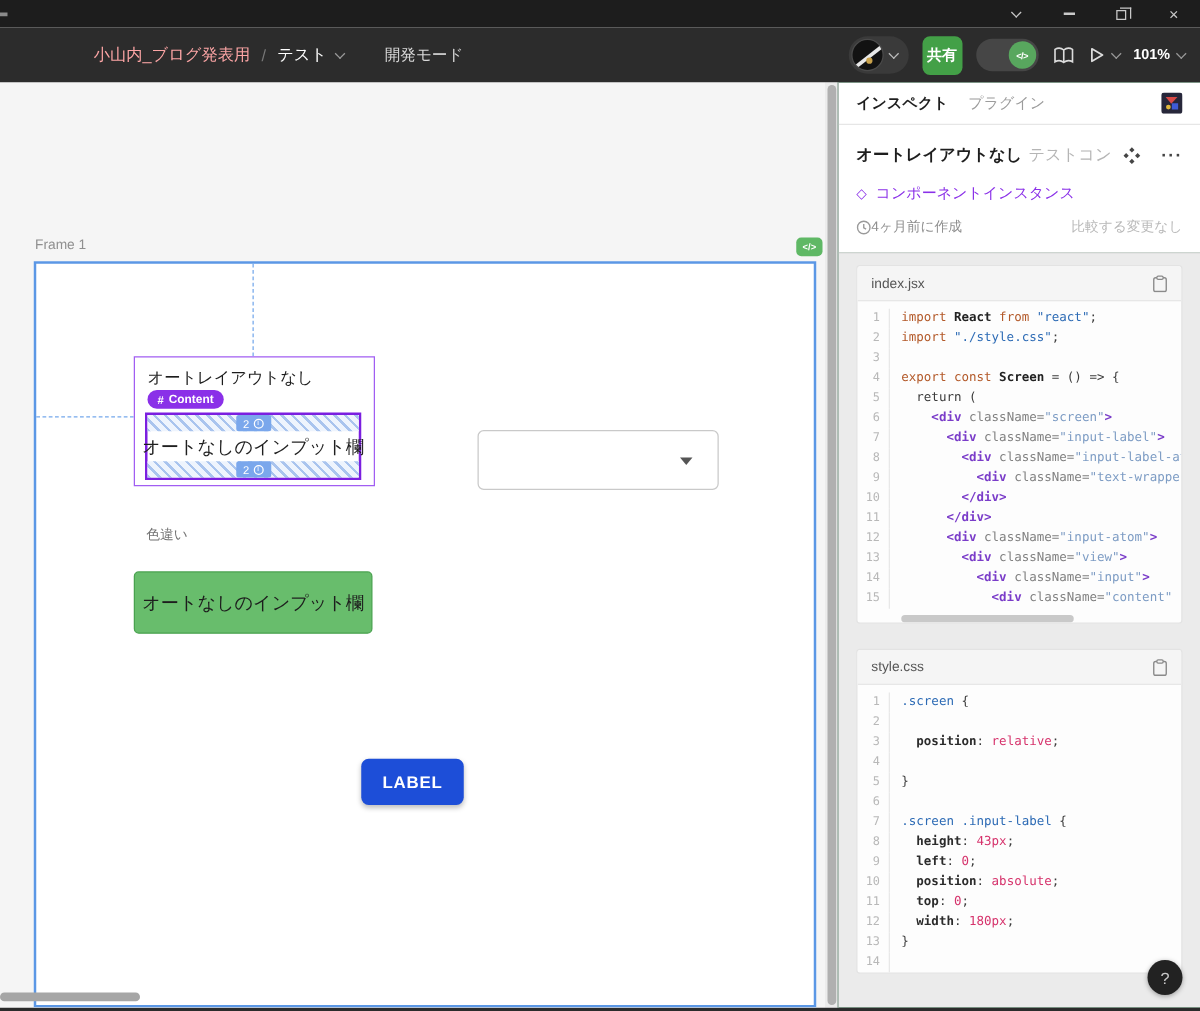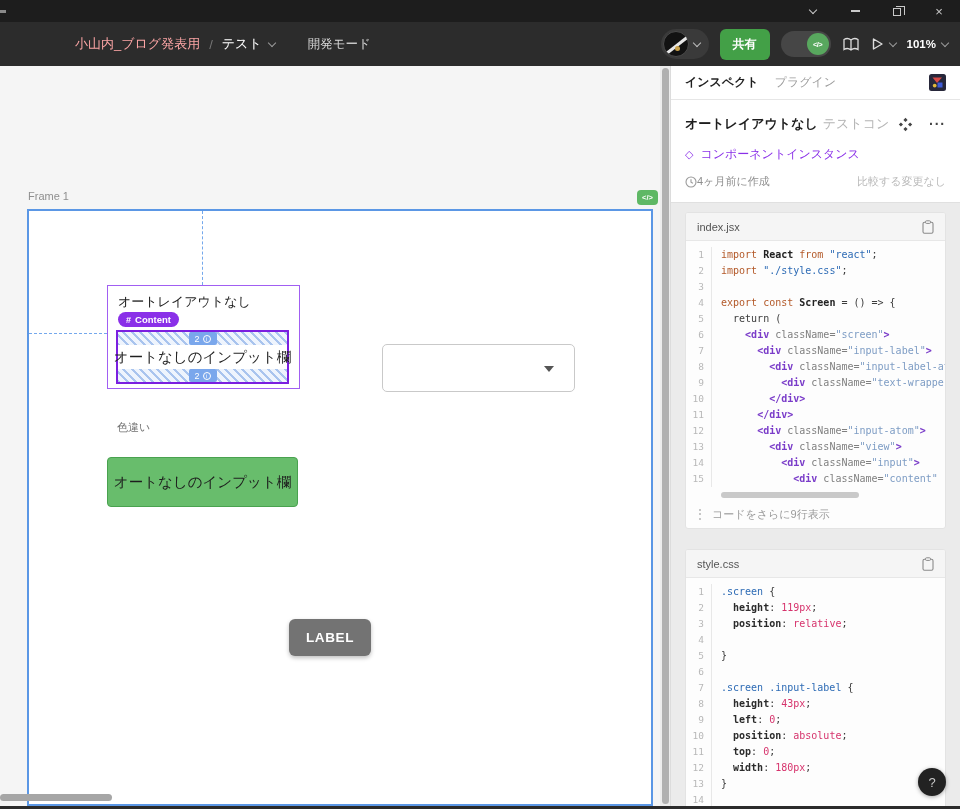--- a/index.html
+++ b/index.html
@@ -23,21 +23,21 @@
   .bc-sep { color:#777; }
   .bc-file { color:#fff; display:flex; align-items:center; gap:7px; }
   .bc-file .chev { color:#9a9a9a; }
   .mode-label { color:#d9d9d9; font-size:12.5px; margin-left:24px; }
   .tools { display:flex; align-items:center; gap:11px; }
   .avatar-pill { display:flex; align-items:center; gap:5px; background:#3a3a3a; border-radius:16px; padding:2px 9px 2px 2px; }
   .avatar { width:26px; height:26px; border-radius:50%; background:#121212; border:1px solid #4a4a4a; position:relative; overflow:hidden; }
   .avatar::before { content:""; position:absolute; left:-4px; top:11px; width:36px; height:2.5px; background:#e8e8e8; transform:rotate(-38deg); }
   .avatar::after { content:""; position:absolute; left:11px; top:14px; width:5px; height:5px; border-radius:50%; background:#c9a24b; }
   .avatar-pill .chev { color:#bdbdbd; }
-  .share-btn { background:#43a047; color:#fff; font-size:12px; font-weight:bold; padding:7px 13px; border-radius:6px; cursor:pointer; }
+  .share-btn { background:#43a047; color:#fff; font-size:12px; font-weight:bold; padding:7px 4px; border-radius:6px; cursor:pointer; }
   .toggle { width:50px; height:26px; background:#464646; border-radius:13px; position:relative; cursor:pointer; }
   .knob { position:absolute; right:2px; top:2px; width:22px; height:22px; border-radius:50%; background:#58a75e; color:#fff; display:flex; align-items:center; justify-content:center; font-size:7.5px; font-weight:bold; letter-spacing:-0.5px; }
   .tool-icon { display:flex; align-items:center; justify-content:center; }
   .zoom-ctl { color:#fff; font-size:11.5px; font-weight:bold; display:flex; align-items:center; gap:6px; }
   .zoom-ctl .chev, .present .chev { color:#9a9a9a; }
   .present { display:flex; align-items:center; gap:6px; }
 
   
   .main { display:flex; height:740px; }
   .canvas { position:relative; flex:1; background:#f5f5f5; overflow:hidden; }
@@ -62,21 +62,21 @@
   .inner-text { position:absolute; left:0; right:0; top:13px; bottom:13px; display:flex; align-items:center; justify-content:center; font-size:14.5px; color:#1f1f1f; white-space:nowrap; }
   .count-badge { position:absolute; left:50%; transform:translateX(-50%); width:28px; height:13px; background:#7aa7ec; color:#fff; font-size:9px; display:flex; align-items:center; justify-content:center; gap:3px; border-radius:2px; }
   .count-badge.top { top:0; } .count-badge.bottom { bottom:0; }
   .info-dot { width:8px; height:8px; border:1px solid #fff; border-radius:50%; font-size:6px; line-height:6px; display:flex; align-items:center; justify-content:center; }
 
   .dropdown { position:absolute; left:382px; top:278px; width:193px; height:48px; background:#fff; border:1px solid #c9c9c9; border-radius:5px; cursor:pointer; }
   .dd-arrow { position:absolute; right:20px; top:21px; width:0; height:0; border-left:5.5px solid transparent; border-right:5.5px solid transparent; border-top:6.5px solid #555; }
 
   .variant-label { position:absolute; left:117px; top:354px; font-size:11px; color:#737373; }
   .green-btn { position:absolute; left:107px; top:391px; width:191px; height:50px; background:#68bd6c; border:1.5px solid #49a24f; border-radius:4px; display:flex; align-items:center; justify-content:center; font-size:14.5px; color:#1d1d1d; cursor:pointer; white-space:nowrap; }
-  .label-btn { position:absolute; left:289px; top:553px; width:82px; height:37px; background:#737373; border-radius:6px; color:#fff; font-weight:bold; font-size:13.5px; letter-spacing:0.6px; display:flex; align-items:center; justify-content:center; box-shadow:0 2px 4px rgba(0,0,0,.25); cursor:pointer; }
+  .label-btn { position:absolute; left:289px; top:541px; width:82px; height:37px; background:#1d4ed8; border-radius:6px; color:#fff; font-weight:bold; font-size:13.5px; letter-spacing:0.6px; display:flex; align-items:center; justify-content:center; box-shadow:0 2px 4px rgba(0,0,0,.25); cursor:pointer; }
   .hthumb { position:absolute; left:0; top:728px; width:112px; height:7px; background:#a6a6a6; border-radius:4px; }
 
   
   .panel { width:290px; background:#14532d; border-left:1px solid #dcdcdc; display:flex; flex-direction:column; position:relative; overflow:hidden; }
   .panel-tabs { height:34px; display:flex; align-items:center; padding:0 14px; border-bottom:1px solid #e6e6e6; gap:16px; background:#fff; flex-shrink:0; }
   .ptab { font-size:12px; cursor:pointer; }
   .ptab.active { color:#1e1e1e; font-weight:bold; }
   .ptab.inactive { color:#9c9c9c; }
   .plugin-icon { margin-left:auto; cursor:pointer; display:flex; }
 
@@ -326,48 +326,39 @@
             <div class="code-line">
               <span class="ln">14</span>
               <span class="lc"><span class="tk-d">          </span><span class="tk-t">&lt;div</span><span class="tk-a"> className=</span><span class="tk-v">"input"</span><span class="tk-t">&gt;</span></span>
             </div>
             <div class="code-line">
               <span class="ln">15</span>
               <span class="lc"><span class="tk-d">            </span><span class="tk-t">&lt;div</span><span class="tk-a"> className=</span><span class="tk-v">"content"</span></span>
             </div>
           </div>
         <div class="cc-scroll"></div>
-        <div class="cc-footer">
-          <span class="dots-icon">
-              <i></i>
-              <i></i>
-              <i></i>
-            </span>
-          <span>コードをさらに9行表示</span>
-        </div>
       </div>
 
       <div class="code-card">
         <div class="cc-header">
           <span>style.css</span>
           <span class="cc-copy">
             <svg width="12" height="14" viewBox="0 0 12 14">
                 <rect x="1" y="2.2" width="10" height="11" rx="1.5" stroke="#8a8a8a" fill="none" stroke-width="1.1"></rect>
                 <rect x="3.5" y="0.8" width="5" height="2.6" rx="1" fill="#f5f5f5" stroke="#8a8a8a" stroke-width="1"></rect>
               </svg>
           </span>
         </div>
         <div class="cc-body">
             <div class="code-line">
               <span class="ln">1</span>
               <span class="lc"><span class="tk-sel">.screen</span><span class="tk-d"> {</span></span>
             </div>
             <div class="code-line">
               <span class="ln">2</span>
-              <span class="lc"><span class="tk-p">  height</span><span class="tk-d">: </span><span class="tk-m">119px</span><span class="tk-d">;</span></span>
             </div>
             <div class="code-line">
               <span class="ln">3</span>
               <span class="lc"><span class="tk-p">  position</span><span class="tk-d">: </span><span class="tk-m">relative</span><span class="tk-d">;</span></span>
             </div>
             <div class="code-line">
               <span class="ln">4</span>
             </div>
             <div class="code-line">
               <span class="ln">5</span>

